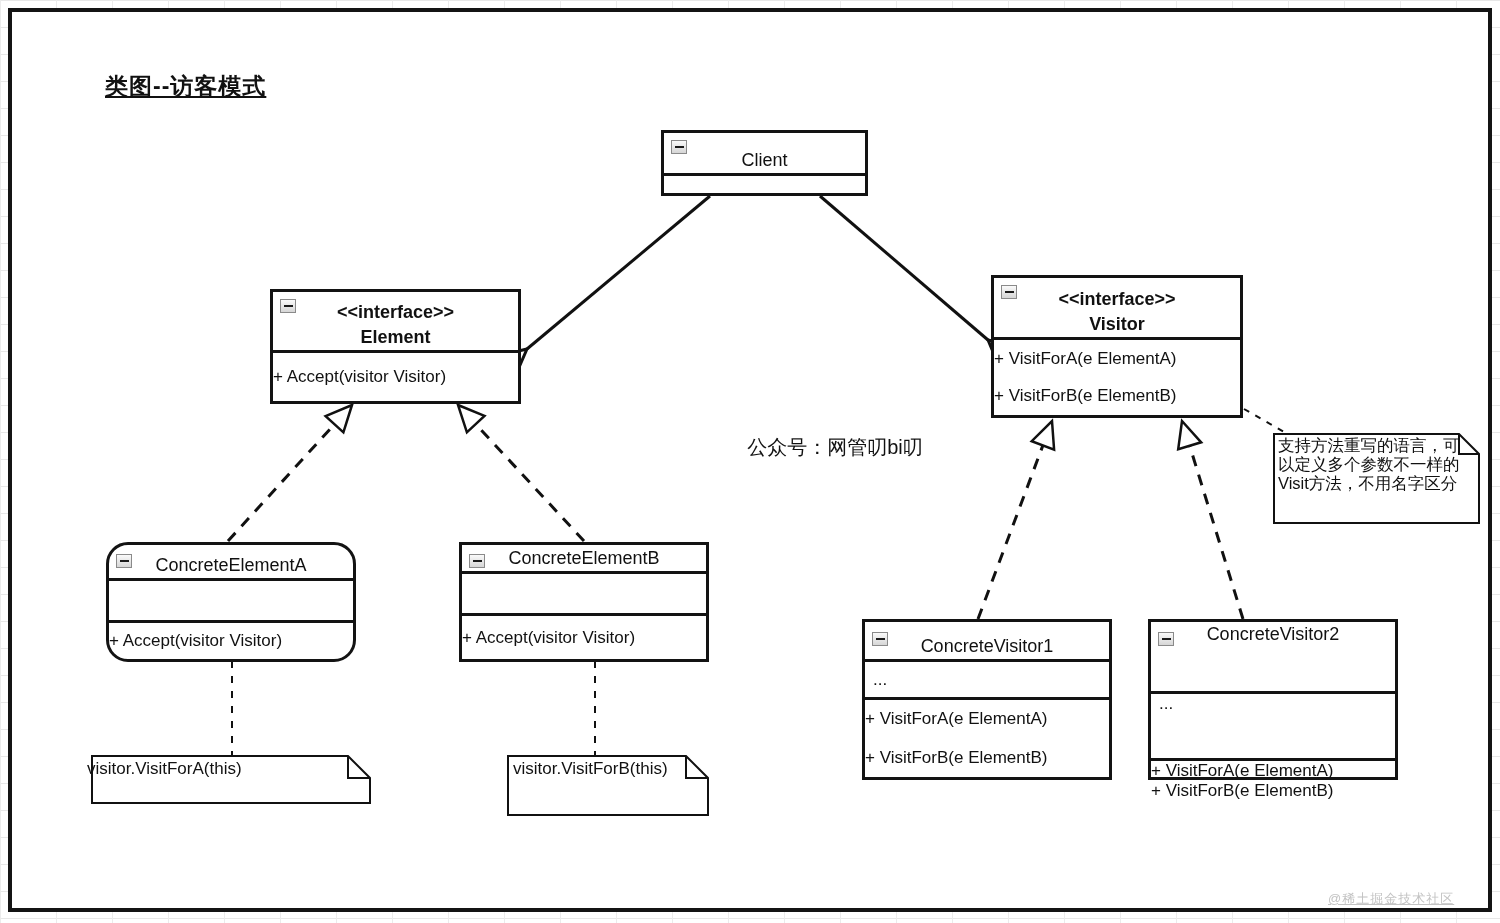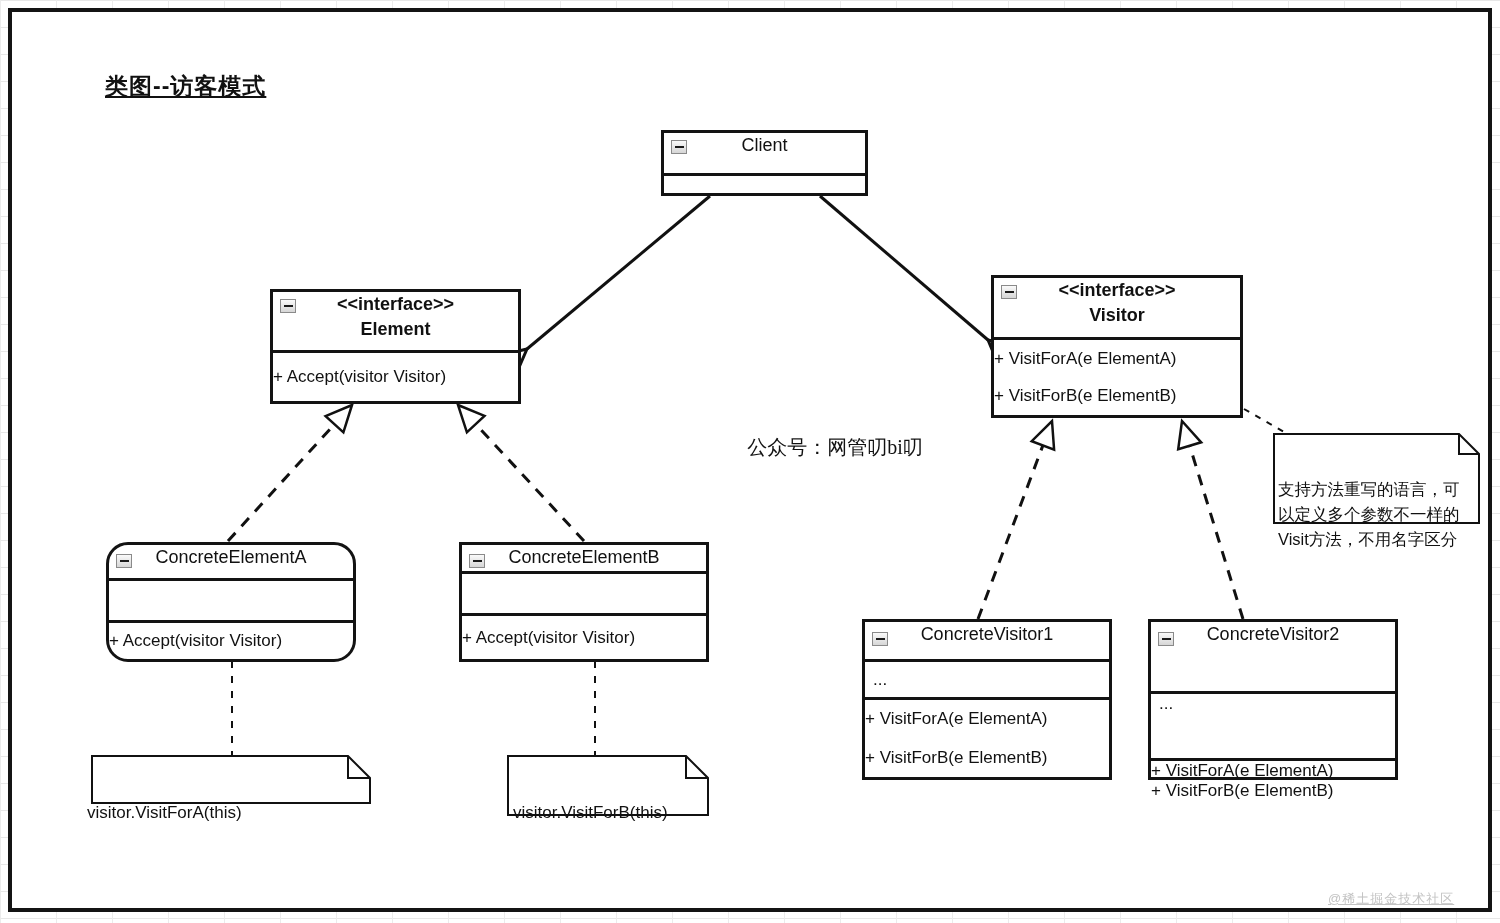--- a/index.html
+++ b/index.html
@@ -27,41 +27,41 @@
   #diagram-title {
     position:absolute; left:105px; top:71px;
     font-size:23px; font-weight:bold; letter-spacing:1px;text-decoration:underline;
   }
 
   
   .cls {
     position:absolute; background:#fff; border:3px solid #131313;
     display:flex; flex-direction:column; z-index:3;
   }
-  .cls .hd { position:relative; display:flex; flex-direction:column; align-items:center; justify-content:flex-start; }
+  .cls .hd { position:relative; display:flex; flex-direction:column; align-items:center; justify-content:flex-end; }
   .cls .cmp { border-top:3px solid #131313; }
   .collapse-btn {
     position:absolute; left:7px; top:7px; width:16px; height:14px;
     background:linear-gradient(#fafafa,#d6d6d6); border:1px solid #8a8a8a;
     display:flex; align-items:center; justify-content:center; cursor:pointer;
   }
   .collapse-btn .minus-bar { width:9px; height:2px; background:#1a1a1a; }
   .stereo { font-weight:bold; font-size:18px; line-height:25px; }
   .cls-name { font-size:18px; line-height:25px; }
   .cls-name.b { font-weight:bold; }
   .methods { display:flex; flex-direction:column; justify-content:space-around; padding-left:0; flex:1; }
   .method { font-size:17px; white-space:nowrap; }
   .attrs { display:flex; align-items:center; padding-left:8px; font-size:17px; }
 
   
-  .note-text { position:absolute; font-size:17px; line-height:25px; z-index:4;margin-top:41px; }
+  .note-text { position:absolute; font-size:17px; line-height:19px; z-index:4; }
 
   #branding {
     position:absolute; left:705px; top:433px; width:260px; text-align:center;
-    font-size:20px; line-height:28px; font-weight:500; z-index:3;font-family:Liberation Serif, serif;
+    font-size:20px; line-height:28px; font-weight:500; z-index:3;
   }
   #watermark {
     position:absolute; left:1328px; top:890px; width:170px;
     font-size:13px; color:#c3c3c3; z-index:5; letter-spacing:1px;text-decoration:underline;
   }
 </style>
 </head>
 <body>
 
 <div id="stage">

